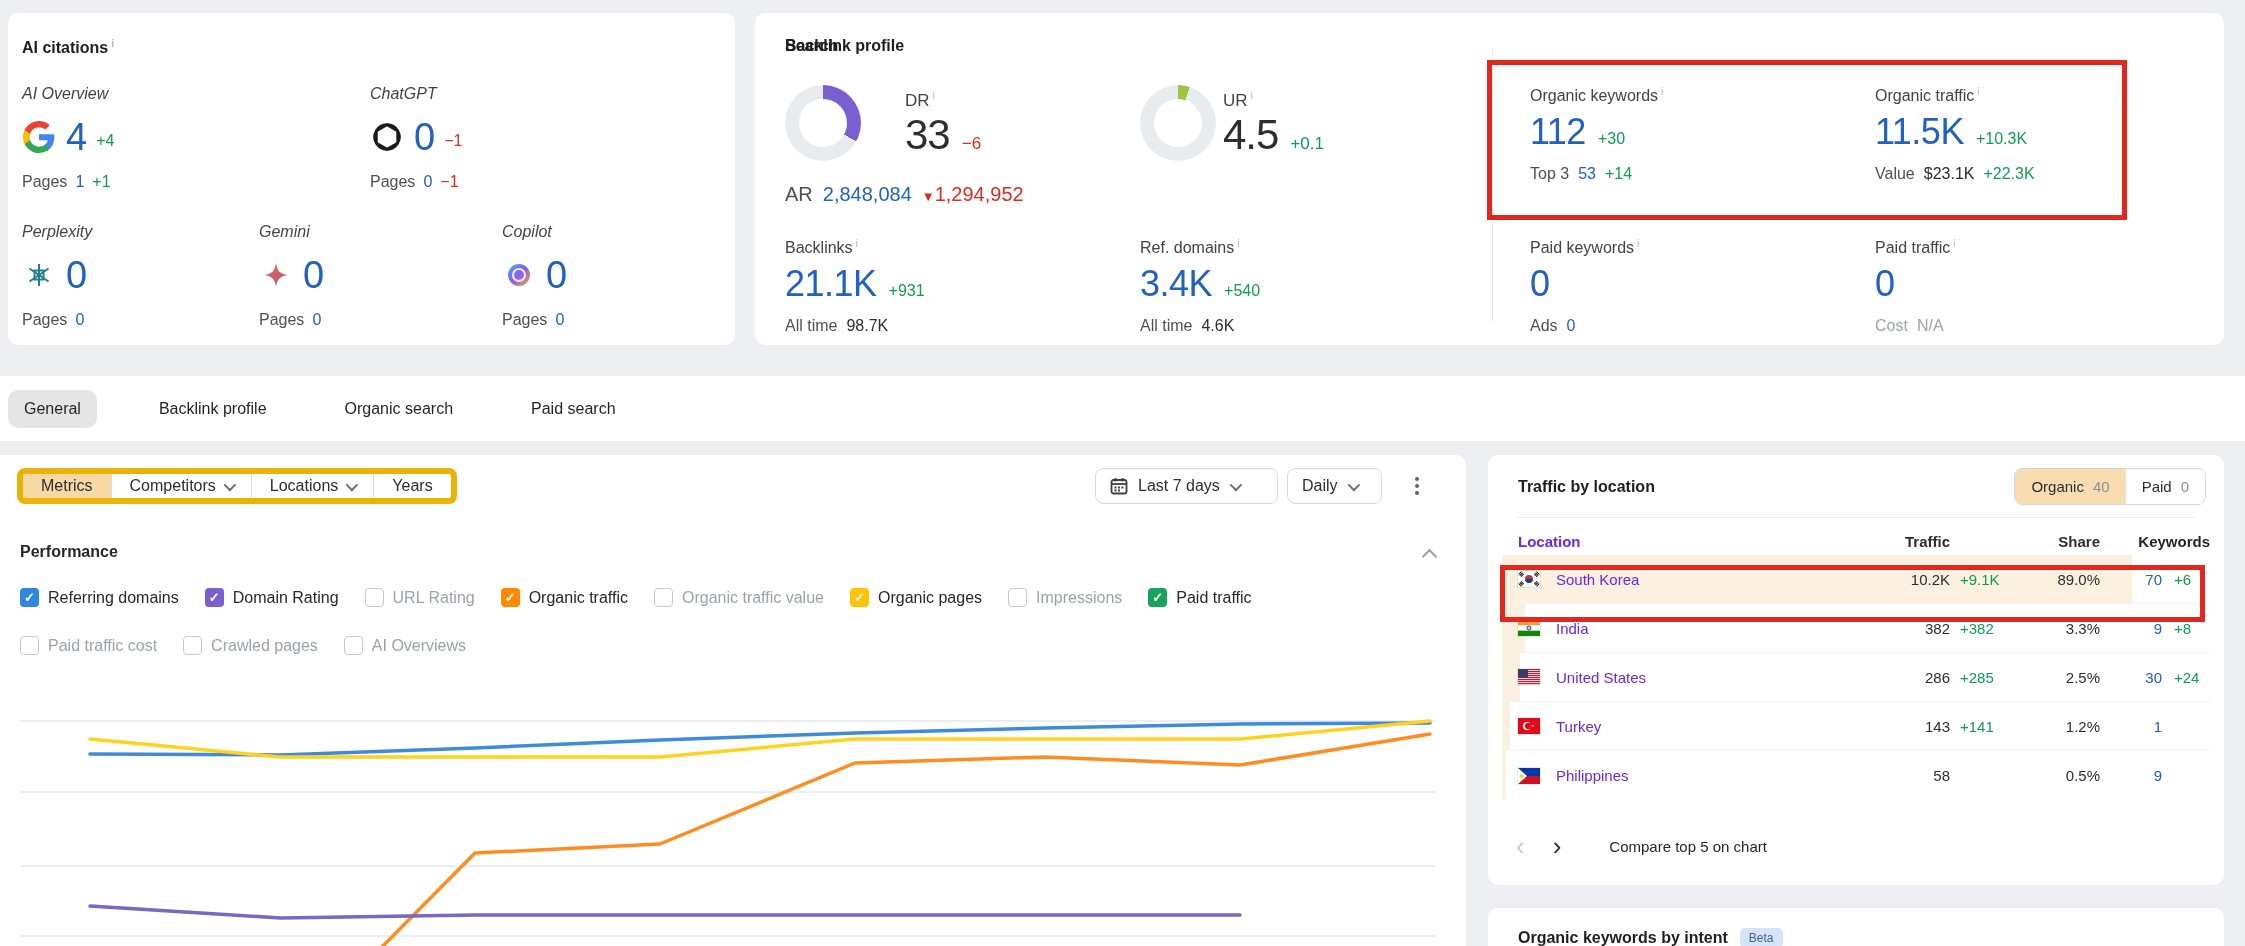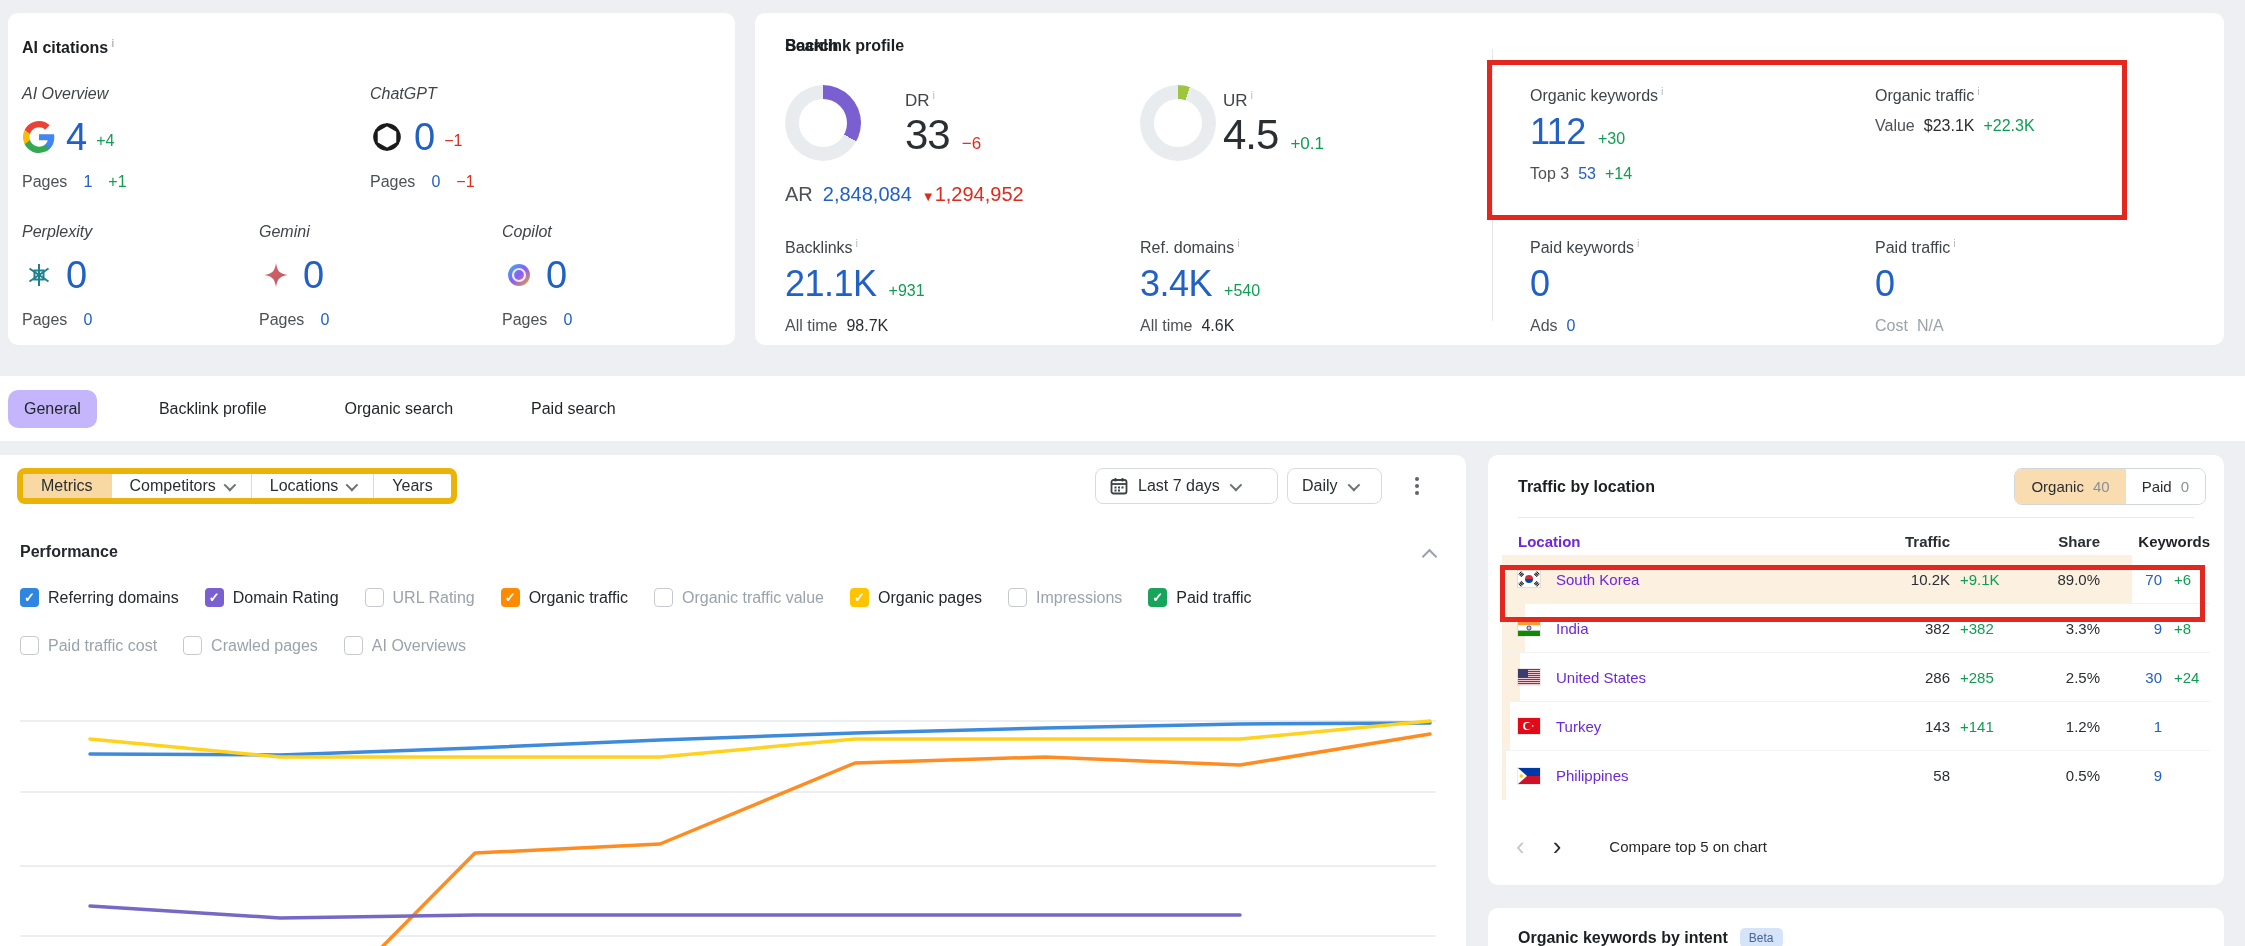--- a/index.html
+++ b/index.html
@@ -31,21 +31,21 @@
   .ai-pos-0 { left:14px;  top:72px; }
   .ai-pos-1 { left:362px; top:72px; }
   .ai-pos-2 { left:14px;  top:210px; }
   .ai-pos-3 { left:251px; top:210px; }
   .ai-pos-4 { left:494px; top:210px; }
   .ai-item .ai-label { font-size:16px; color:#3f4449;font-style:italic; }
   .ai-item .ai-value-row { display:flex; align-items:center; gap:10px; margin-top:12px; height:44px; }
   .ai-item .ai-icon { width:34px; height:34px; display:inline-flex; align-items:center; justify-content:center; }
   .ai-item .ai-value { font-size:38px; color:#2160c4; letter-spacing:-1px; }
   .ai-item .ai-chg { font-size:16px; margin-top:8px; }
-  .ai-item .ai-pages { margin-top:14px; font-size:16px; display:flex; gap:16px; }
+  .ai-item .ai-pages { margin-top:14px; font-size:16px; display:flex; gap:8px; }
 
   
   .panel-bls .ptitle { position:absolute; left:30px; top:24px; }
   .donut { position:absolute; width:76px; height:76px; border-radius:50%; }
   .donut::after { content:""; position:absolute; inset:14px; background:#fff; border-radius:50%; }
   .donut-dr { left:30px; top:72px; }
   .donut-ur { left:385px; top:72px; }
   .rate-block { position:absolute; top:76px; }
   .rate-dr { left:150px; }
   .rate-ur { left:468px; }
@@ -66,21 +66,21 @@
   .v-divider { position:absolute; left:737px; top:36px; width:1px; height:272px; background:#e4e7ea; }
   .search-title { position:absolute; left:757px; top:24px; }
   .pos-okw { left:775px;  top:72px; }
   .pos-otr { left:1120px; top:72px; }
   .pos-pkw { left:775px;  top:224px; }
   .pos-ptr { left:1120px; top:224px; }
 
   
   .tabbar { position:absolute; left:0; top:376px; width:2245px; height:65px; background:#fff; display:flex; align-items:center; gap:46px; padding-left:8px; }
   .tab { font-size:16px; color:#1f2327; padding:10px 16px; border-radius:10px; cursor:pointer; white-space:nowrap; }
-  .tab.active { background:#c4b5fd; }
+  .tab.active { background:#e5e5e5; }
 
   
   .seg-group { position:absolute; left:17px; top:13px; height:36px; display:flex; border:6px solid #eab308; border-radius:8px; background:#fff; overflow:hidden; }
   .seg { display:flex; align-items:center; gap:8px; padding:0 18px; font-size:16px; color:#2a2e32; border-right:1px solid #d7dbdf; cursor:pointer; }
   .seg:last-child { border-right:none; }
   .seg.active { background:#f8d9a4; }
   .chev { width:9px; height:9px; border-right:2px solid #6b7177; border-bottom:2px solid #6b7177; transform:rotate(45deg) translateY(-2px); display:inline-block; }
   .date-btn { position:absolute; top:13px; height:36px; border:1px solid #d7dbdf; border-radius:8px; background:#fff; display:flex; align-items:center; gap:10px; padding:0 14px; font-size:16px; color:#2a2e32; cursor:pointer; }
   .btn-range { left:1095px; width:183px; }
   .btn-gran  { left:1287px; width:95px; }
@@ -310,20 +310,24 @@
             <span class="st-chg green">+30</span>
           </div>
           <div class="st-sub">
             <span class="glabel">Top 3</span>
             <span class="blue">53</span>
             <span class="green">+14</span>
           </div>
         </div>
         <div class="stat pos-otr">
           <div class="st-label">Organic traffic<i class="info"></i></div>
+          <div class="st-row">
+            <span class="st-value">11.5K</span>
+            <span class="st-chg green">+10.3K</span>
+          </div>
           <div class="st-sub">
             <span class="glabel">Value</span>
             <span class="dark">$23.1K</span>
             <span class="green">+22.3K</span>
           </div>
         </div>
         <div class="stat pos-pkw">
           <div class="st-label">Paid keywords<i class="info"></i></div>
           <div class="st-row">
             <span class="st-value">0</span>

